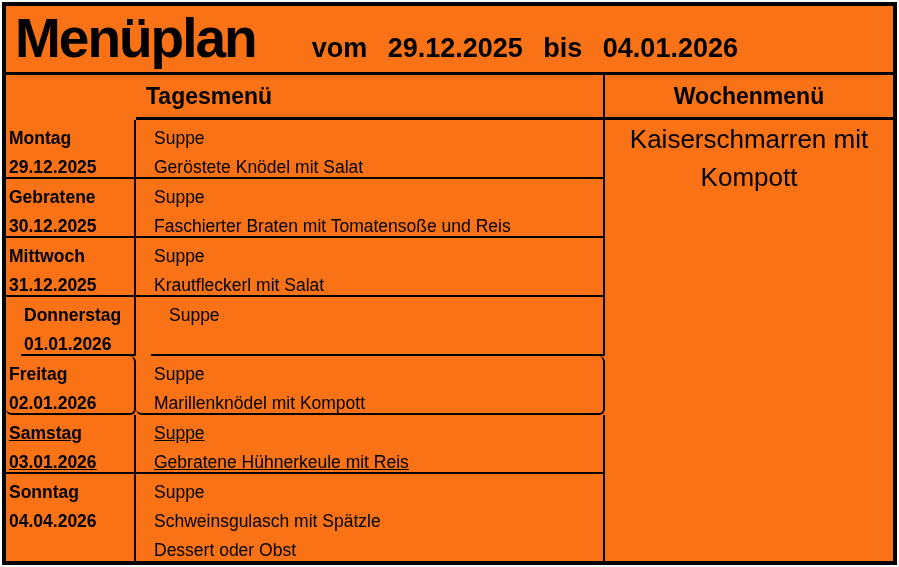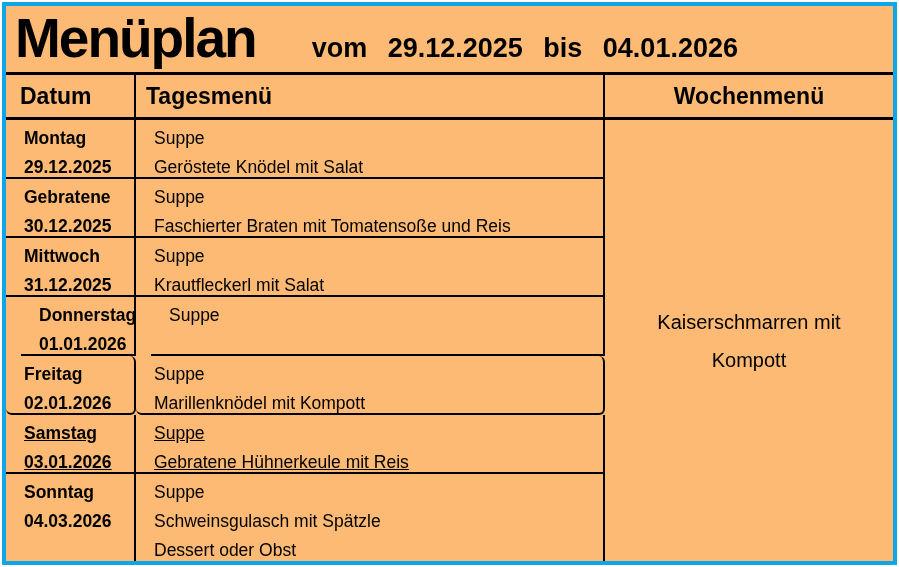--- a/index.html
+++ b/index.html
@@ -6,22 +6,22 @@
   .page {
     width: 899px; height: 567px;
     background: #ffffff;
     position: relative;
     font-family: "Liberation Sans", sans-serif;
     color: #000000;
     overflow: hidden;
   }
   .frame {
     position: absolute; inset: 2px;
-    border: 4px solid #0ea5e9;
-    background: #fdba74;
+    border: 4px solid #000000;
+    background: #f97316;
     display: grid;
     grid-template-columns: 130px 469px 1fr;
     grid-template-rows: 69px 45px repeat(6, 59px) 1fr;
     box-sizing: border-box;
   }
   .frame > div { box-sizing: border-box; overflow: hidden; }
 
   
   .title-row {
     grid-column: 1 / -1; grid-row: 1;
@@ -52,49 +52,48 @@
   .hcell.c1 { grid-column: 1; border-right: 2px solid #000; padding-left: 14px; }
   .hcell.c2 { grid-column: 2; border-right: 2px solid #000; padding-left: 10px; }
   .hcell.c3 { grid-column: 3; justify-content: center; }
 
   
   .dcell, .mcell {
     border-right: 2px solid #000;
     border-bottom: 2px solid #000;
     font-size: 17.5px;
     line-height: 29px;
-    padding: 4px 4px 0 18px;
+    padding: 4px 4px 0 3px;
   }
   .dcell { grid-column: 1; font-weight: bold; white-space: nowrap; }
   .mcell { grid-column: 2; padding-left: 18px; }
   .r1 { grid-row: 3; } .r2 { grid-row: 4; } .r3 { grid-row: 5; }
   .r4 { grid-row: 6; margin-left: 15px; } .r5 { grid-row: 7; border-radius: 6px; } .r6 { grid-row: 8; text-decoration: underline; }
   .r7 { grid-row: 9; border-bottom: none; }
 
   
   .weekly {
     grid-column: 3; grid-row: 3 / 10;
-    display: flex; align-items: center; justify-content: center;
+    display: flex; align-items: flex-start; justify-content: center;
     text-align: center;
-    font-size: 20px; line-height: 38px;
+    font-size: 26px; line-height: 38px;
   }
   .weekly-text { max-width: 245px; }
 </style>
 </head>
 <body>
 
 <div class="page">
   <div class="frame">
 
     <div class="title-row">
       <span class="title">Menüplan</span>
       <span class="date-range">vom 29.12.2025 bis 04.01.2026</span>
     </div>
 
-    <div class="hcell c1">Datum</div>
     <div class="hcell c2">Tagesmenü</div>
     <div class="hcell c3">Wochenmenü</div>
 
     <div class="weekly">
       <div class="weekly-text">Kaiserschmarren mit Kompott</div>
     </div>
 
     <div class="dcell r1">
       <div>Montag</div>
       <div>29.12.2025</div>
@@ -143,21 +142,21 @@
       <div>Samstag</div>
       <div>03.01.2026</div>
     </div>
     <div class="mcell r6">
       <div>Suppe</div>
       <div>Gebratene Hühnerkeule mit Reis</div>
     </div>
 
     <div class="dcell r7">
       <div>Sonntag</div>
-      <div>04.03.2026</div>
+      <div>04.04.2026</div>
     </div>
     <div class="mcell r7">
       <div>Suppe</div>
       <div>Schweinsgulasch mit Spätzle</div>
       <div>Dessert oder Obst</div>
     </div>
 
   </div>
 </div>
 

